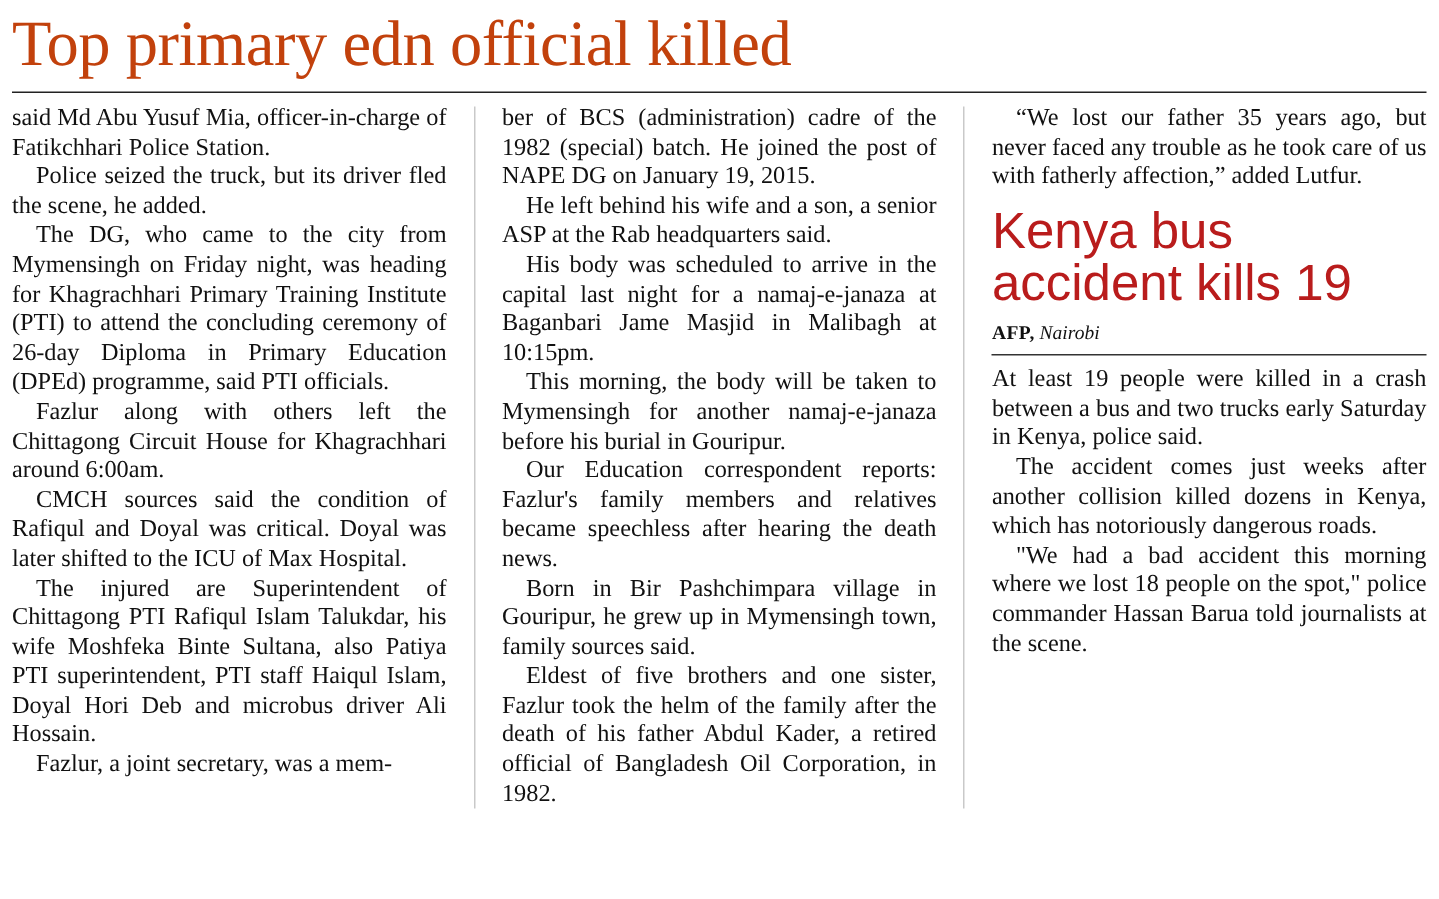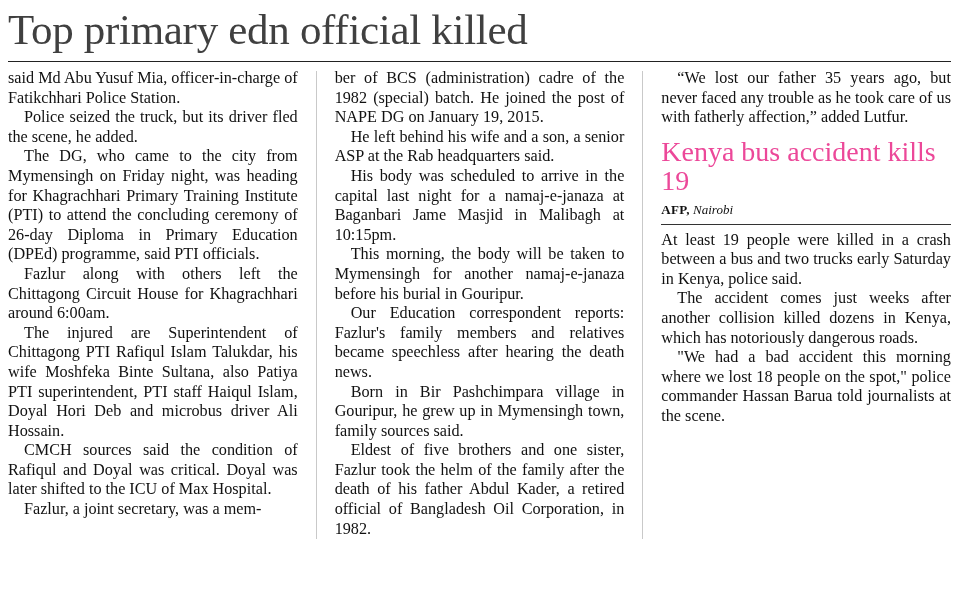--- a/index.html
+++ b/index.html
@@ -22,21 +22,21 @@
     box-sizing: border-box;
   }
   .headline {
     font-family: "Liberation Serif", serif;
     font-size: 43px;
     font-weight: normal;
     line-height: 1.0;
     letter-spacing: -0.3px;
     margin: 8px 0 0 8px;
     padding: 0;
-    color: #404040;
+    color: #c2410c;
   }
   .rule-main {
     border: 0;
     border-top: 1px solid #222;
     margin: 10px 8px 0 8px;
     height: 0;
   }
   .columns {
     display: flex;
     margin-top: 7px;
@@ -71,26 +71,26 @@
     margin: 0;
     color: #111;
   }
   p.body.indent {
     text-indent: 16px;
   }
   p.body.first {
     text-indent: 0;
   }
   .subhead {
-    font-family: Liberation Serif, serif;
-    font-size: 28px;
+    font-family: Liberation Sans, sans-serif;
+    font-size: 34px;
     font-weight: normal;
     line-height: 1.05;
     margin: 9px 0 6px 0;
-    color: #ec4899;
+    color: #b91c1c;
   }
   .byline {
     font-family: "Liberation Serif", serif;
     font-size: 13px;
     margin: 2px 0 0 0;
     color: #111;
   }
   .byline .agency {
     font-weight: bold;
     letter-spacing: 0.3px;
@@ -114,22 +114,22 @@
   <h1 class="headline">Top primary edn official killed</h1>
   <hr class="rule-main">
 
   <div class="columns">
 
     <div class="col">
       <p class="body first">said Md Abu Yusuf Mia, officer-in-charge of Fatikchhari Police Station.</p>
       <p class="body indent">Police seized the truck, but its driver fled the scene, he added.</p>
       <p class="body indent">The DG, who came to the city from Mymensingh on Friday night, was heading for Khagrachhari Primary Training Institute (PTI) to attend the concluding ceremony of 26-day Diploma in Primary Education (DPEd) programme, said PTI officials.</p>
       <p class="body indent">Fazlur along with others left the Chittagong Circuit House for Khagrachhari around 6:00am.</p>
+      <p class="body indent">CMCH sources said the condition of Rafiqul and Doyal was critical. Doyal was later shifted to the ICU of Max Hospital.</p>
       <p class="body indent">The injured are Superintendent of Chittagong PTI Rafiqul Islam Talukdar, his wife Moshfeka Binte Sultana, also Patiya PTI superintendent, PTI staff Haiqul Islam, Doyal Hori Deb and microbus driver Ali Hossain.</p>
-      <p class="body indent">CMCH sources said the condition of Rafiqul and Doyal was critical. Doyal was later shifted to the ICU of Max Hospital.</p>
       <p class="body indent">Fazlur, a joint secretary, was a mem-</p>
     </div>
 
     <div class="col-sep"></div>
 
     <div class="col">
       <p class="body first">ber of BCS (administration) cadre of the 1982 (special) batch. He joined the post of NAPE DG on January 19, 2015.</p>
       <p class="body indent">He left behind his wife and a son, a senior ASP at the Rab headquarters said.</p>
       <p class="body indent">His body was scheduled to arrive in the capital last night for a namaj-e-janaza at Baganbari Jame Masjid in Malibagh at 10:15pm.</p>
       <p class="body indent">This morning, the body will be taken to Mymensingh for another namaj-e-janaza before his burial in Gouripur.</p>

